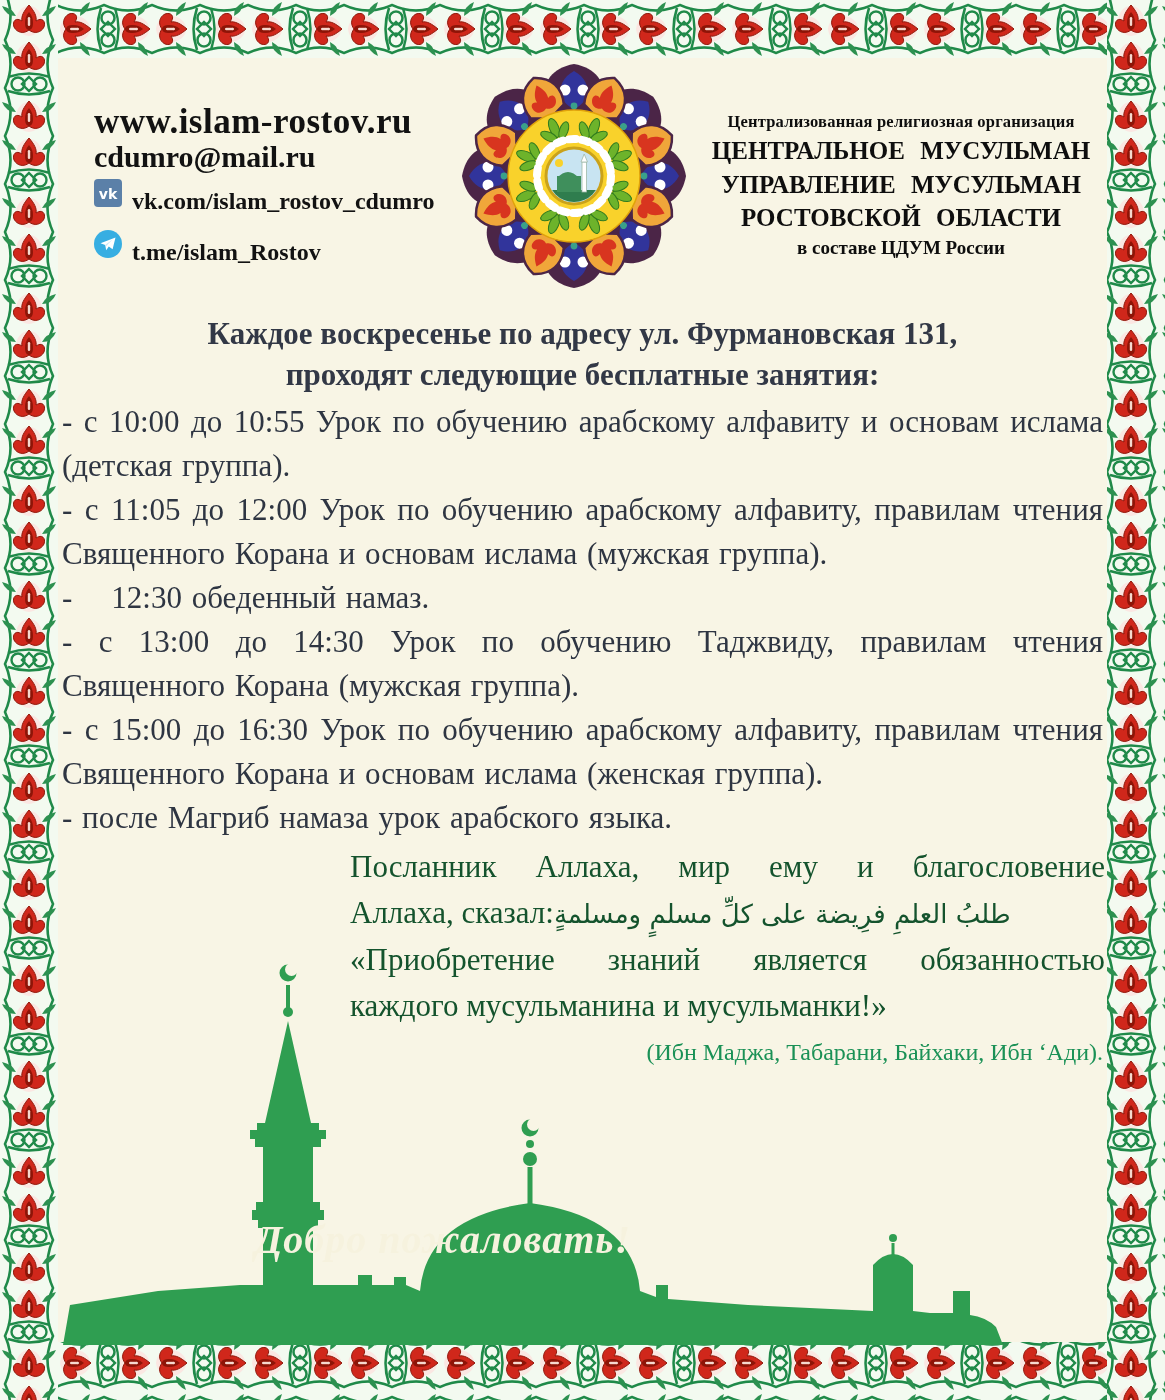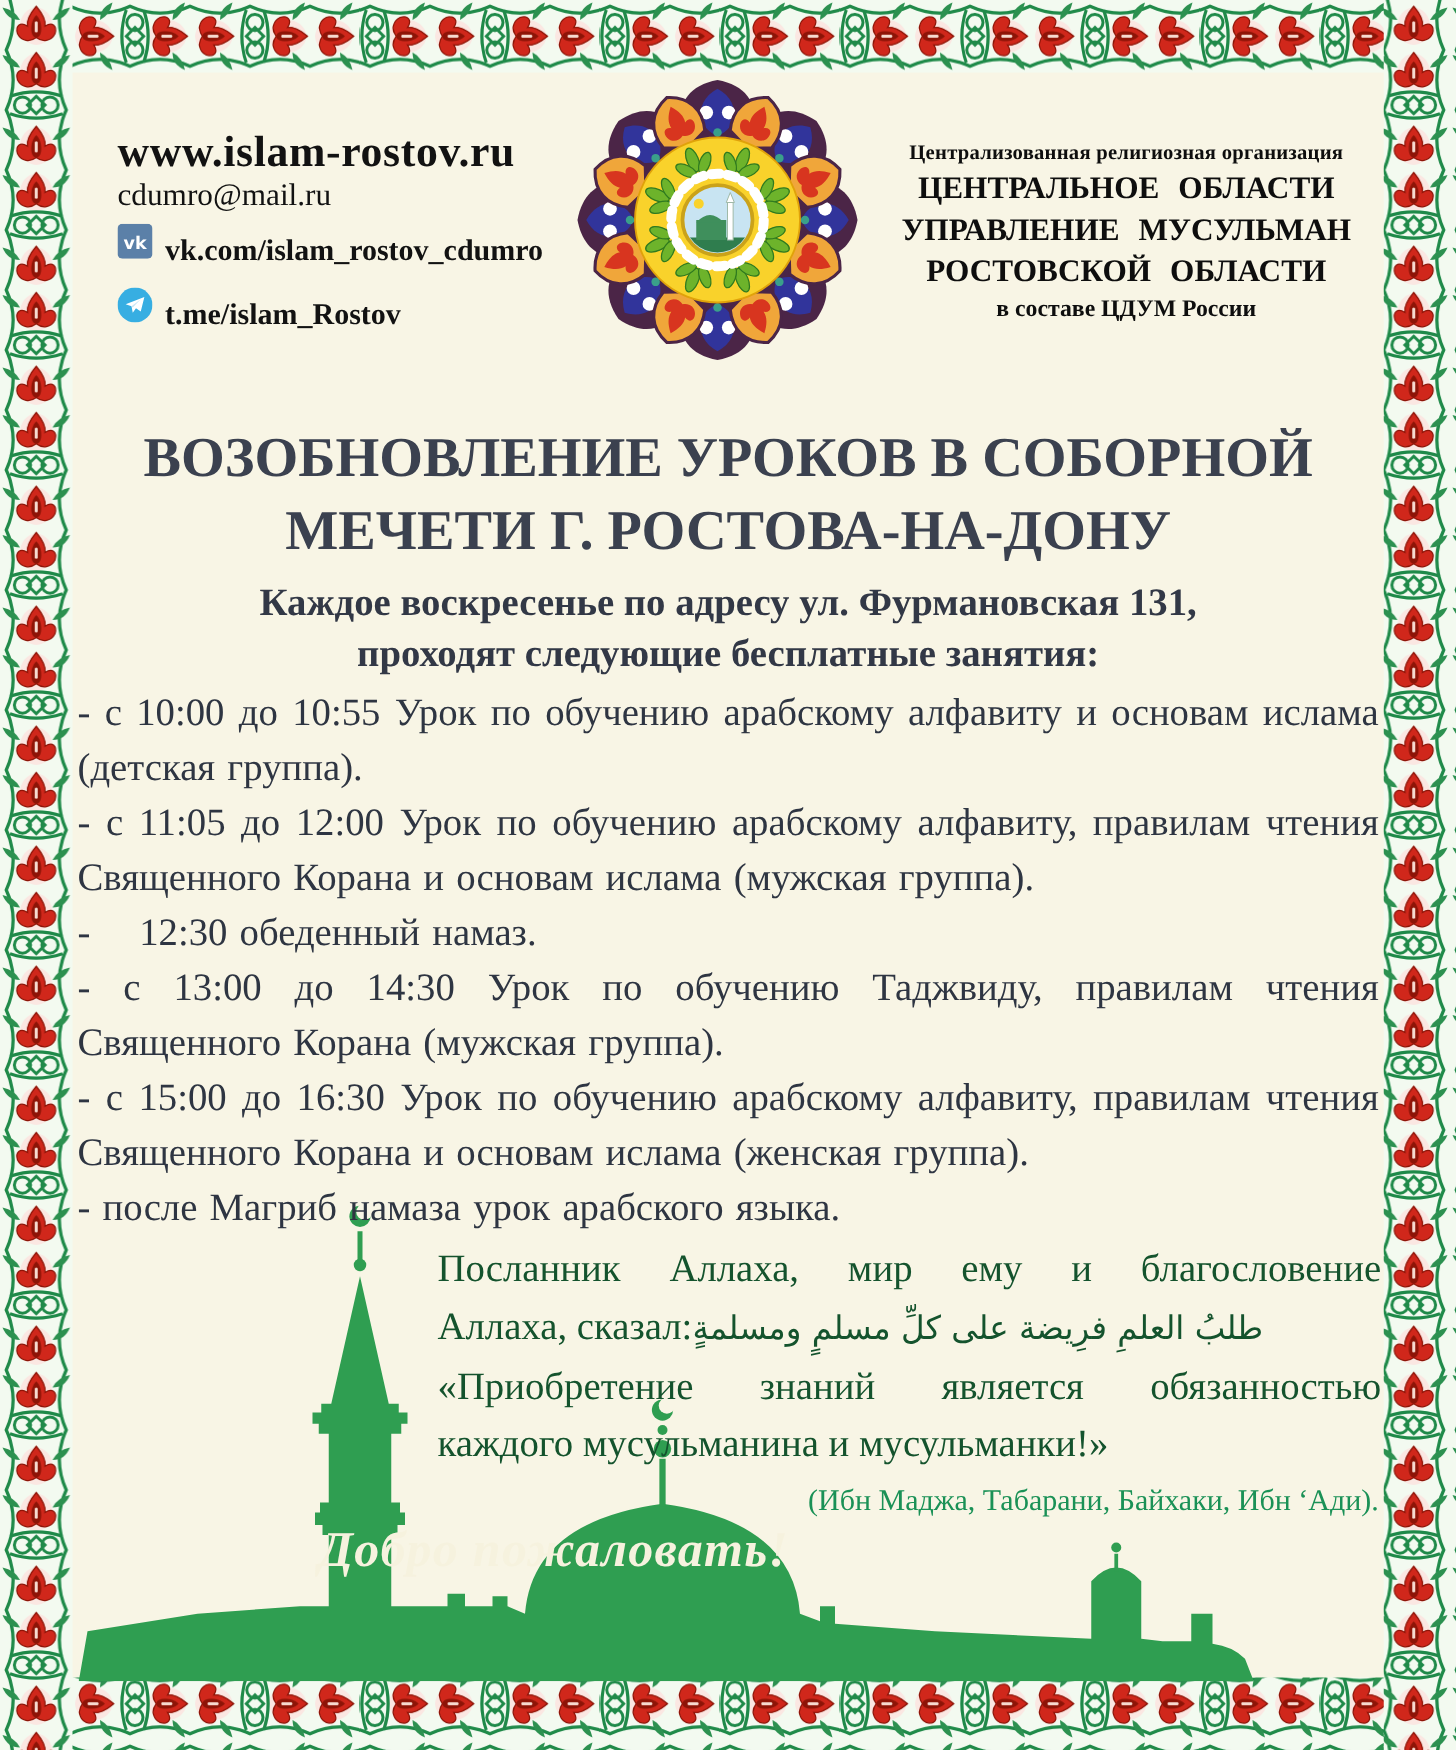--- a/index.html
+++ b/index.html
@@ -8,21 +8,21 @@
   .frame{position:absolute;left:0;top:0;z-index:1;}
   .mosque{position:absolute;left:58px;top:955px;z-index:2;}
   .content{position:absolute;left:58px;top:58px;width:1049px;height:1284px;z-index:3;}
   .welcome{position:absolute;left:255px;top:1216px;z-index:4;
            font-style:italic;font-weight:bold;font-size:40px;color:#f6f2de;letter-spacing:1px;}
 
   
   header{position:relative;height:247px;}
   .contacts{position:absolute;left:36px;top:44px;color:#121212;}
   .site{font-size:35px;font-weight:bold;letter-spacing:.5px;line-height:40px;}
-  .email{font-size:25px;font-weight:normal;line-height:30px;}
+  .email{font-size:30px;font-weight:bold;line-height:30px;}
   .link-row{display:flex;align-items:center;gap:10px;margin-top:7px;font-size:24px;font-weight:bold;line-height:26px;}
   .link-row .ic{width:28px;height:44px;flex:0 0 28px;display:inline-block;}
   .logo{position:absolute;left:400px;top:2px;width:232px;height:232px;}
   .org{position:absolute;right:0px;top:52px;width:412px;text-align:center;color:#0e0e0e;font-weight:bold;}
   .org-sub{font-size:16.5px;line-height:24px;letter-spacing:.2px;}
   .org-main{font-size:25px;line-height:33.5px;word-spacing:9px;}
   .org-foot{font-size:19px;line-height:26px;}
 
   
   .title{margin-top:32px;text-align:center;font-size:45px;line-height:58px;font-weight:bold;color:#3b414f;}
@@ -186,31 +186,27 @@
           <rect x="-17" y="0" width="24" height="16" fill="#3f8f5c"></rect>
           <path d="M-17,2 Q-6,-10 5,2 Z" fill="#3f8f5c"></path>
           <rect x="8" y="-14" width="4.5" height="30" fill="#ffffff" stroke="#9fb9a8" stroke-width="0.8"></rect>
           <path d="M7,-14 L10.2,-22 L13.5,-14 Z" fill="#ffffff" stroke="#9fb9a8" stroke-width="0.8"></path>
           <circle cx="-15" cy="-13" r="4" fill="#f9d22b"></circle>
         </g>
       </svg>
 
       <div class="org">
         <div class="org-sub">Централизованная религиозная организация</div>
-        <div class="org-main">ЦЕНТРАЛЬНОЕ ОБЛАСТИ</div>
+        <div class="org-main">ЦЕНТРАЛЬНОЕ МУСУЛЬМАН</div>
         <div class="org-main">УПРАВЛЕНИЕ МУСУЛЬМАН</div>
         <div class="org-main">РОСТОВСКОЙ ОБЛАСТИ</div>
         <div class="org-foot">в составе ЦДУМ России</div>
       </div>
     </header>
 
-    <div class="title">
-      <div>ВОЗОБНОВЛЕНИЕ УРОКОВ В СОБОРНОЙ</div>
-      <div>МЕЧЕТИ Г. РОСТОВА-НА-ДОНУ</div>
-    </div>
 
     <div class="subtitle">
       <div>Каждое воскресенье по адресу ул. Фурмановская 131,</div>
       <div>проходят следующие бесплатные занятия:</div>
     </div>
 
     <div class="schedule">
       <p>- с 10:00 до 10:55 Урок по обучению арабскому алфавиту и основам ислама (детская группа).</p>
       <p>- с 11:05 до 12:00 Урок по обучению арабскому алфавиту, правилам чтения Священного Корана и основам ислама (мужская группа).</p>
       <p>-&nbsp;&nbsp;&nbsp;&nbsp;12:30 обеденный намаз.</p>

